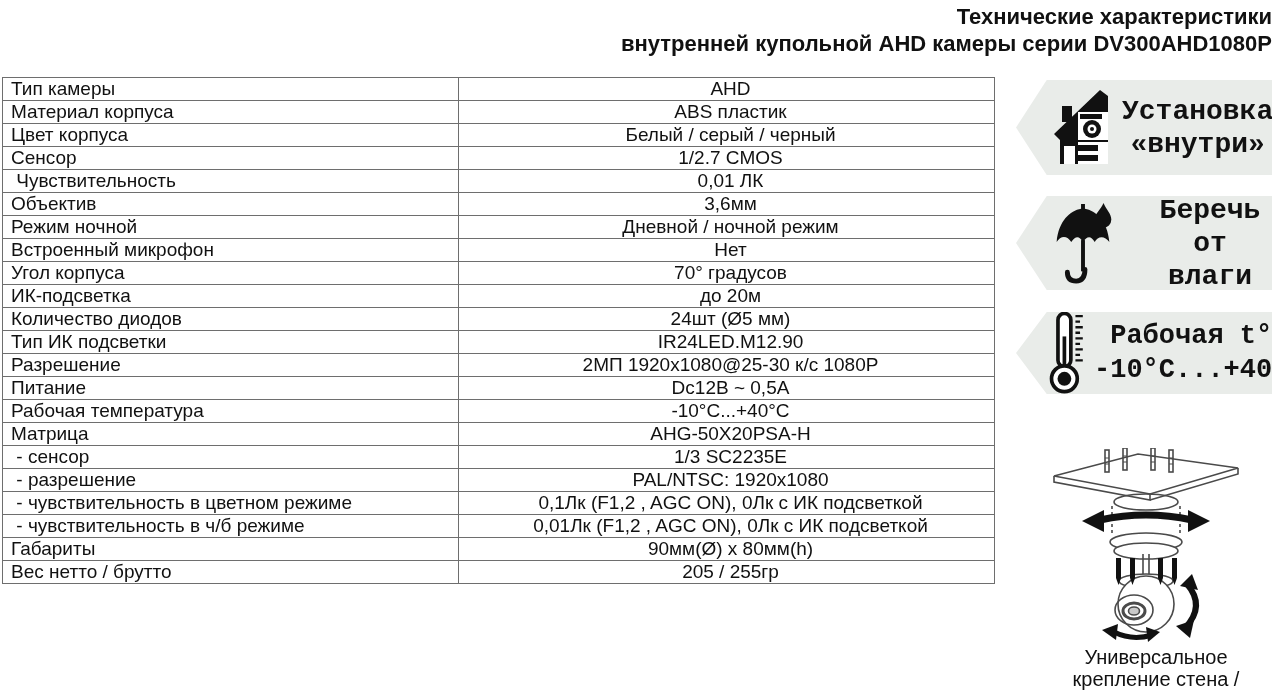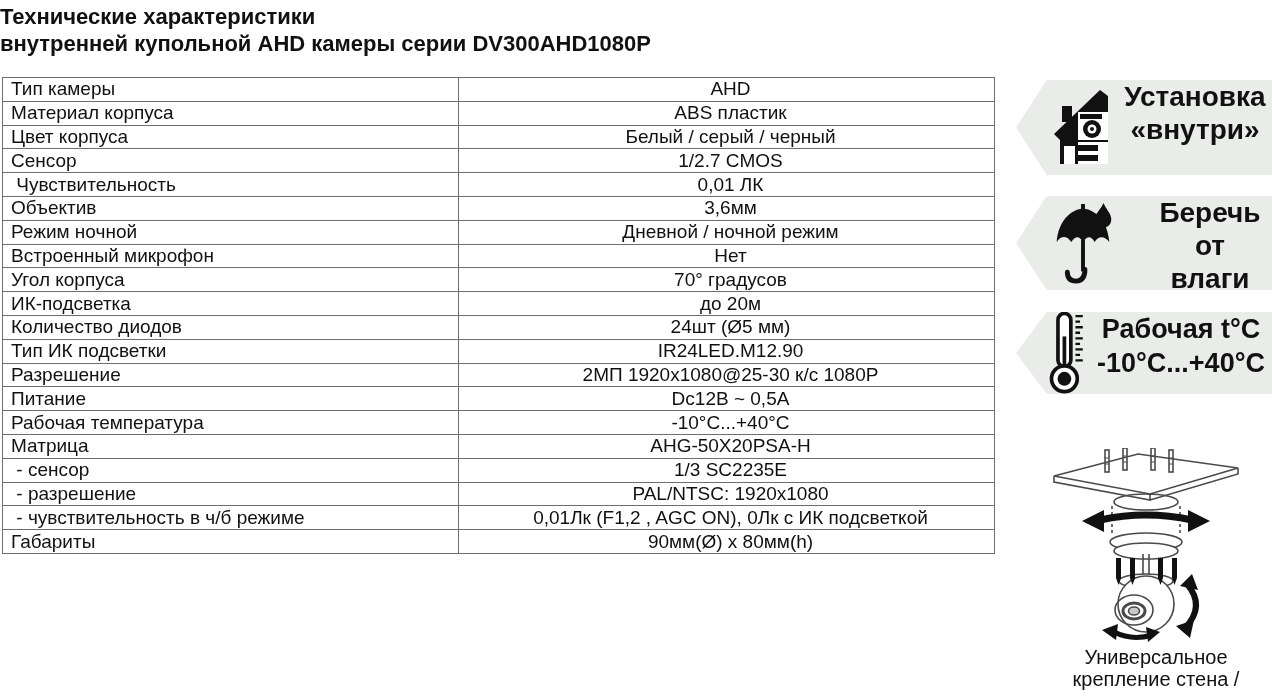--- a/index.html
+++ b/index.html
@@ -2,38 +2,38 @@
 <html style="--border: #6e6e6e; --ink: #111111; --badge: #e9ece9;"><head>
 <meta charset="utf-8">
 <style>
   :root{ --border:#6e6e6e; --ink:#111111; --badge:#e9ece9; }
   html,body{margin:0;padding:0;}
   body{
     width:1272px;height:696px;position:relative;background:#ffffff;
     font-family:"Liberation Sans", sans-serif;color:var(--ink);overflow:hidden;
   }
   .title{
-    position:absolute;top:3px;left:0;width:1272px;text-align:left;
+    position:absolute;top:3px;left:0;width:1272px;text-align:right;
     font-weight:bold;font-size:22px;line-height:27px;
   }
   .spec-table{
     position:absolute;left:2px;top:77px;width:993px;height:477px;
     border-collapse:collapse;table-layout:fixed;
   }
   .spec-table td{
     border:1px solid var(--border);
     font-size:19px;vertical-align:middle;
     padding:0 4px 0 8px;white-space:pre;overflow:hidden;
   }
   .spec-table td.value{padding-left:12px;text-align:center;}
   .col-label{width:456px;}
   .badge{
     position:absolute;left:1016px;width:256px;background:var(--badge);
     clip-path:polygon(0% 50%, 12% 0%, 100% 0%, 100% 100%, 12% 100%);
-    display:flex;
+    display:flex;align-items:center;font-family:Liberation Mono, monospace;
   }
   .badge .icon-holder{flex:0 0 auto;margin-left:34px;display:flex;align-items:center;}
   .badge .badge-text{
     flex:1 1 auto;text-align:center;font-weight:bold;font-size:28px;line-height:33px;
     padding-right:4px;
   }
   .badge-temp .badge-text{font-size:27px;line-height:34px;padding-left:2px;}
   .badge-temp .icon-holder{margin-left:30px;}
   .mount-illustration{position:absolute;left:1046px;top:448px;}
   .mount-caption{
@@ -121,26 +121,34 @@
       </tr>
       <tr>
         <td> - сенсор</td>
         <td class="value">1/3 SC2235E</td>
       </tr>
       <tr>
         <td> - разрешение</td>
         <td class="value">PAL/NTSC: 1920x1080</td>
       </tr>
       <tr>
+        <td> - чувствительность в цветном режиме</td>
+        <td class="value">0,1Лк (F1,2 , AGC ON), 0Лк с ИК подсветкой</td>
+      </tr>
+      <tr>
         <td> - чувствительность в ч/б режиме</td>
         <td class="value">0,01Лк (F1,2 , AGC ON), 0Лк с ИК подсветкой</td>
       </tr>
       <tr>
         <td>Габариты</td>
         <td class="value">90мм(Ø) x 80мм(h)</td>
+      </tr>
+      <tr>
+        <td>Вес нетто / брутто</td>
+        <td class="value">205 / 255гр</td>
       </tr>
     </tbody>
 </table>
 
 <div class="badge" style="top:80px;height:95px;">
   <span class="icon-holder">
     <svg width="72" height="80" viewBox="0 0 72 80">
       <polygon points="4,46 50,2 58,8 58,76 10,76 10,52" fill="#111"></polygon>
       <rect x="12" y="18" width="10" height="16" fill="#111"></rect>
       <rect x="28" y="24" width="30" height="28" fill="#fff"></rect>

